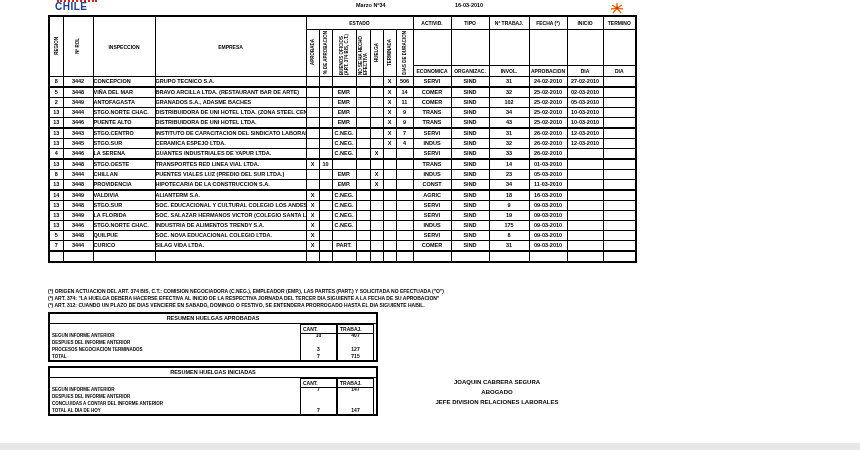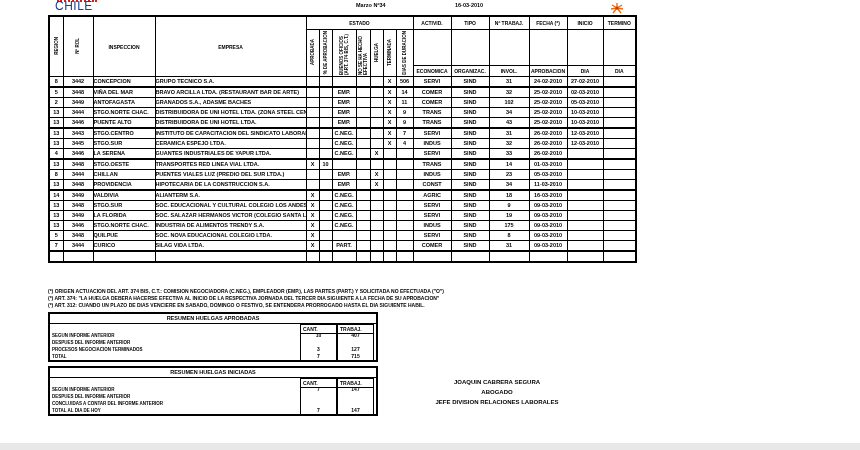--- a/index.html
+++ b/index.html
@@ -2,21 +2,21 @@
 <html><head>
 <meta charset="utf-8">
 <style>
   html,body{margin:0;padding:0;background:#fff;}
   .screen{position:relative;width:860px;height:450px;background:#fff;overflow:hidden;
           font-family:"Liberation Sans",sans-serif;color:#000;}
 
   
   .logo{position:absolute;left:55px;top:0;width:44px;}
   .logo-line{border-top:2px dotted #c22;width:40px;margin-left:2px;}
-  .logo-text{font-size:12px;font-weight:normal;color:#1b3e94;letter-spacing:.5px;line-height:9px;}
+  .logo-text{font-size:10px;font-weight:bold;color:#1b3e94;letter-spacing:.5px;line-height:9px;}
   .doc-ref{position:absolute;left:356px;top:2px;font-size:5.5px;font-weight:bold;}
   .doc-date{position:absolute;left:455px;top:2px;font-size:5.5px;font-weight:bold;}
   .org-icon{position:absolute;left:610px;top:0;}
 
   
   table.strikes{position:absolute;left:48px;top:15px;width:587px;border-collapse:collapse;
                 table-layout:fixed;border:2px solid #000;}
   table.strikes th,table.strikes td{border:1px solid #000;padding:0;overflow:hidden;
                 white-space:nowrap;font-weight:bold;}
   table.strikes thead th{font-size:5px;text-align:center;vertical-align:middle;}

